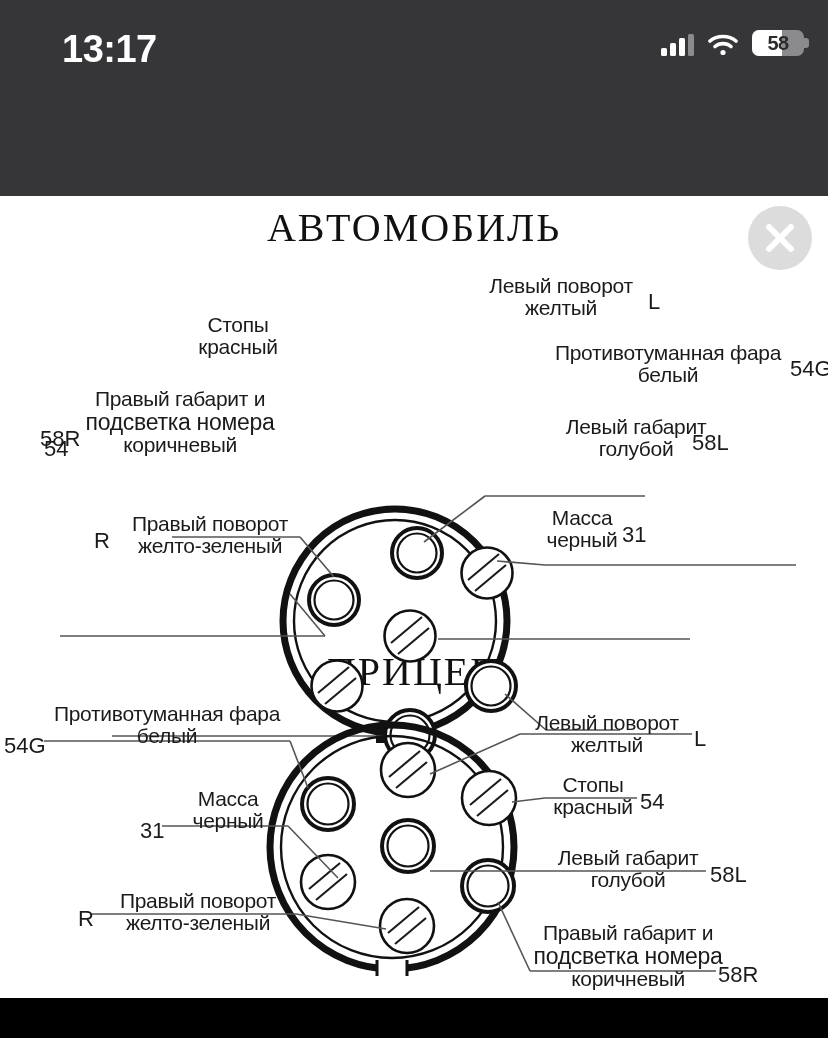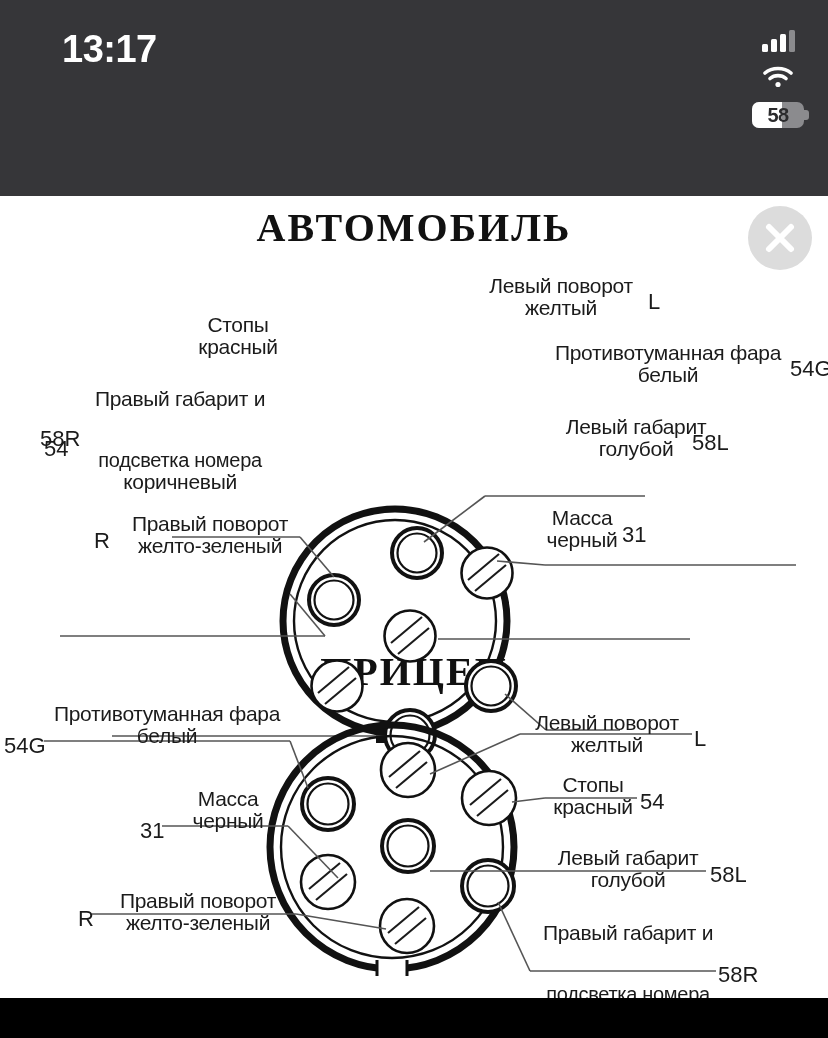--- a/index.html
+++ b/index.html
@@ -20,21 +20,21 @@
     position: absolute; left: 0; top: 0; width: 828px; height: 96px;
   }
   .clock {
     position: absolute; left: 62px; top: 28px;
     font-size: 38px; font-weight: 600; color: #ffffff;
     letter-spacing: -0.5px;
     font-family: "Liberation Sans", sans-serif;
   }
   .status-icons {
     position: absolute; right: 24px; top: 30px;
-    display: flex; align-items: center; gap: 14px; flex-direction: column;
+    display: flex; align-items: flex-end; gap: 14px;
   }
   .sig { display: flex; align-items: flex-end; gap: 3px; height: 22px; }
   .sig i { display: block; width: 6px; background: #fdfdfd; border-radius: 1.5px; }
   .sig i:nth-child(1){ height: 8px; }
   .sig i:nth-child(2){ height: 13px; }
   .sig i:nth-child(3){ height: 18px; }
   .sig i:nth-child(4){ height: 22px; background: #8b8b8e; }
 
   .wifi { position: relative; width: 30px; height: 22px; }
   .batt {
@@ -76,37 +76,37 @@
   }
 
   .close-btn {
     position: absolute; left: 748px; top: 206px; width: 64px; height: 64px;
     border-radius: 50%; background: #dcdcdc; z-index: 40;
   }
 
   .dtitle {
     position: absolute; width: 100%; text-align: center;
     font-family: "Liberation Serif", serif;
-    font-weight: 700; font-size: 40px; color: #111;
+    font-weight: 400; font-size: 40px; color: #111;
     letter-spacing: 2px;
   }
   #title1 { top: 8px; }
   #title2 { top: 452px; }
 
   svg.art { position: absolute; left: 0; top: 0; width: 828px; height: 802px; }
 
   .lbl {
     position: absolute;
     font-family: Liberation Sans, sans-serif;
     color: #1b1b1b;
     white-space: nowrap;
     line-height: 1.05;
   }
   .lbl .fn { font-size: 21px; letter-spacing: -0.3px; display:block; }
-  .lbl .fn2 { font-size: 20px; letter-spacing: -0.3px; display:block;margin-top:40px; }
+  .lbl .fn2 { font-size: 23px; letter-spacing: -0.3px; display:block; }
   .lbl .clr { font-size: 21px; letter-spacing: -0.3px; display:block; }
   .code {
     position: absolute; font-size: 22px; color: #1b1b1b;
     font-family: "Liberation Sans", sans-serif; white-space: nowrap;
   }
   .lbl-c { text-align: center; }
 </style>
 </head>
 <body>
 

